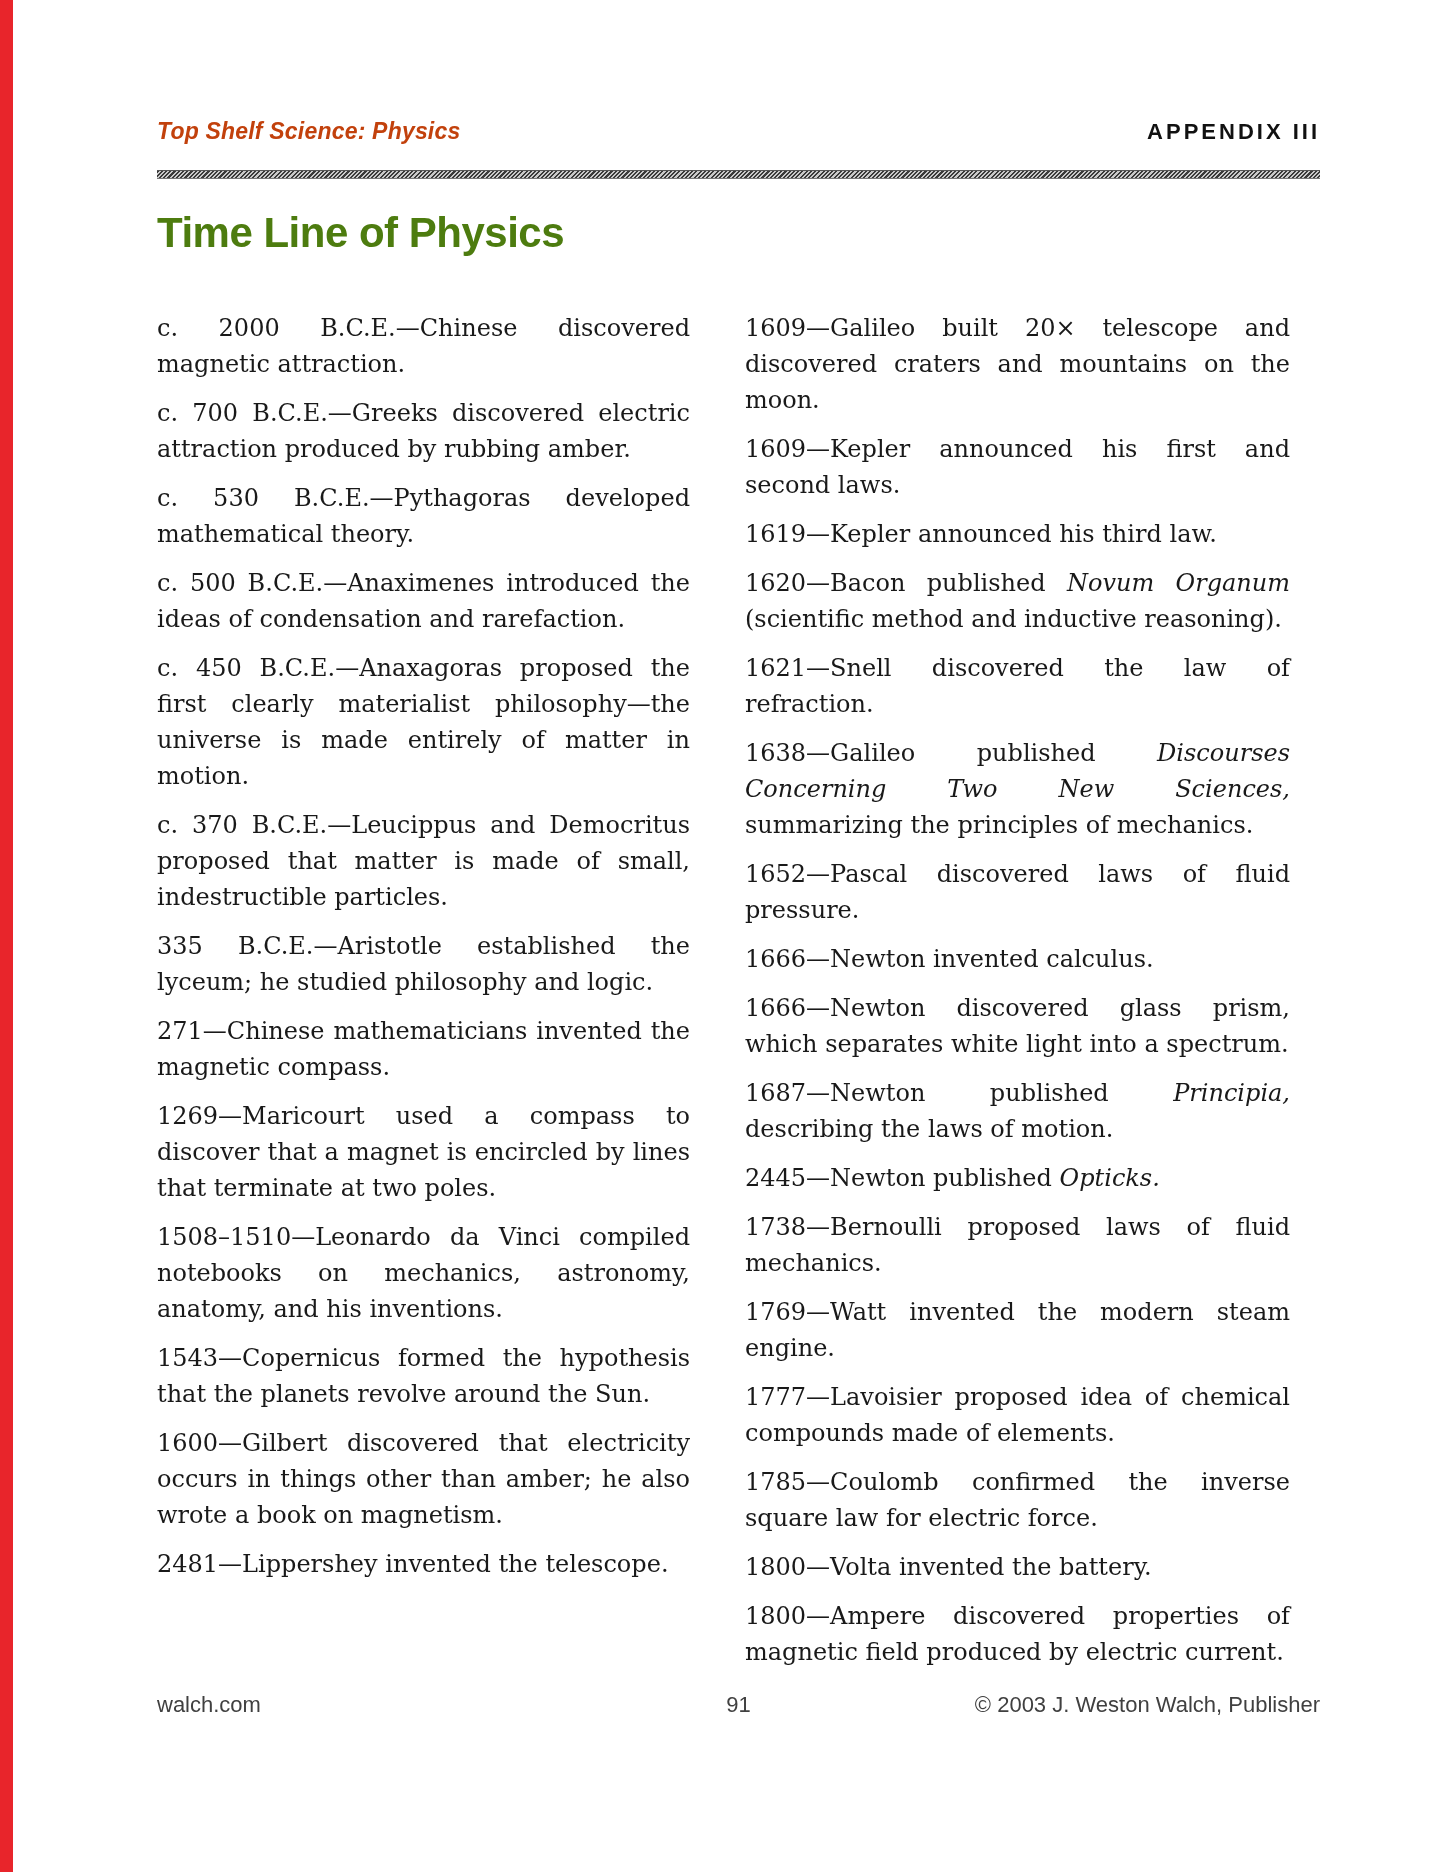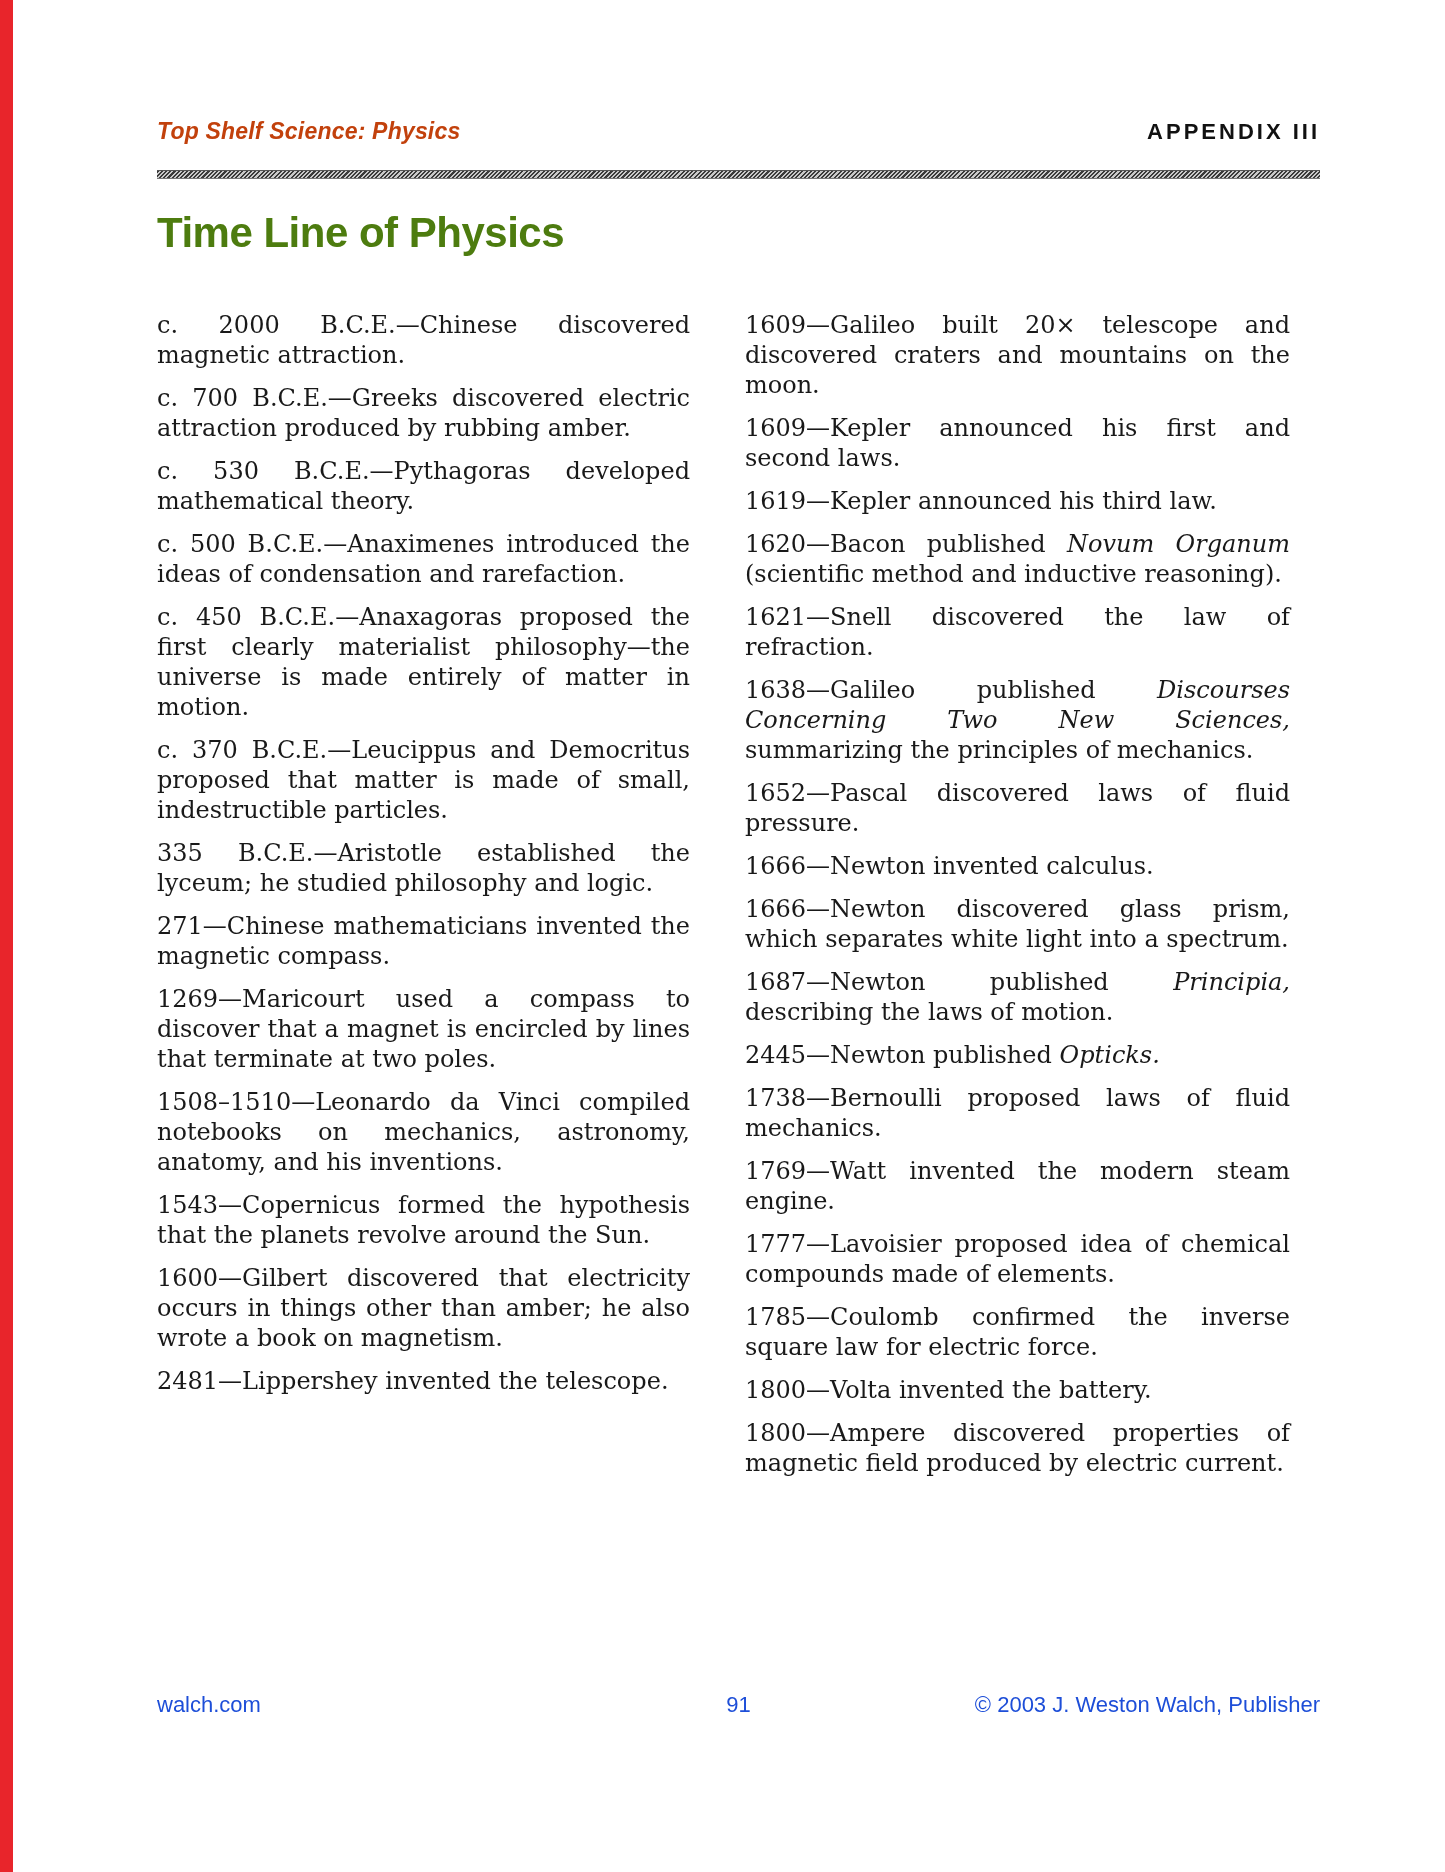--- a/index.html
+++ b/index.html
@@ -37,34 +37,34 @@
   .page-title {
     position: absolute; left: 157px; top: 209px;
     font-family: "Liberation Sans", sans-serif;
     font-weight: 700; font-size: 42px; letter-spacing: -0.5px;
     color: #4d7c0f; margin: 0;
   }
   .columns {
     position: absolute; left: 157px; top: 310px; width: 1133px;
     display: flex;
   }
-  .col { font-size: 24px; line-height: 30px; }
+  .col { font-size: 24px; line-height: 36px; }
   .col-left  { flex: 0 0 533px; margin-right: 55px; }
   .col-right { flex: 0 0 545px; }
   .col p {
     margin: 0 0 13px 0;
     text-align: justify;
     hyphens: auto;
   }
   .col p i { }
   .page-footer {
     position: absolute; left: 157px; top: 1692px; width: 1163px;
     display: grid; grid-template-columns: 1fr auto 1fr; align-items: baseline;
     font-family: "Liberation Sans", sans-serif;
-    font-size: 22px; color: #1d4ed8;
+    font-size: 22px; color: #404040;
   }
   .footer-site { justify-self: start; }
   .footer-page { justify-self: center; }
   .footer-copy { justify-self: end; }
 </style>
 </head>
 <body>
 
 <div class="spine-bar" style="background: rgb(232, 37, 43);"></div>
 

